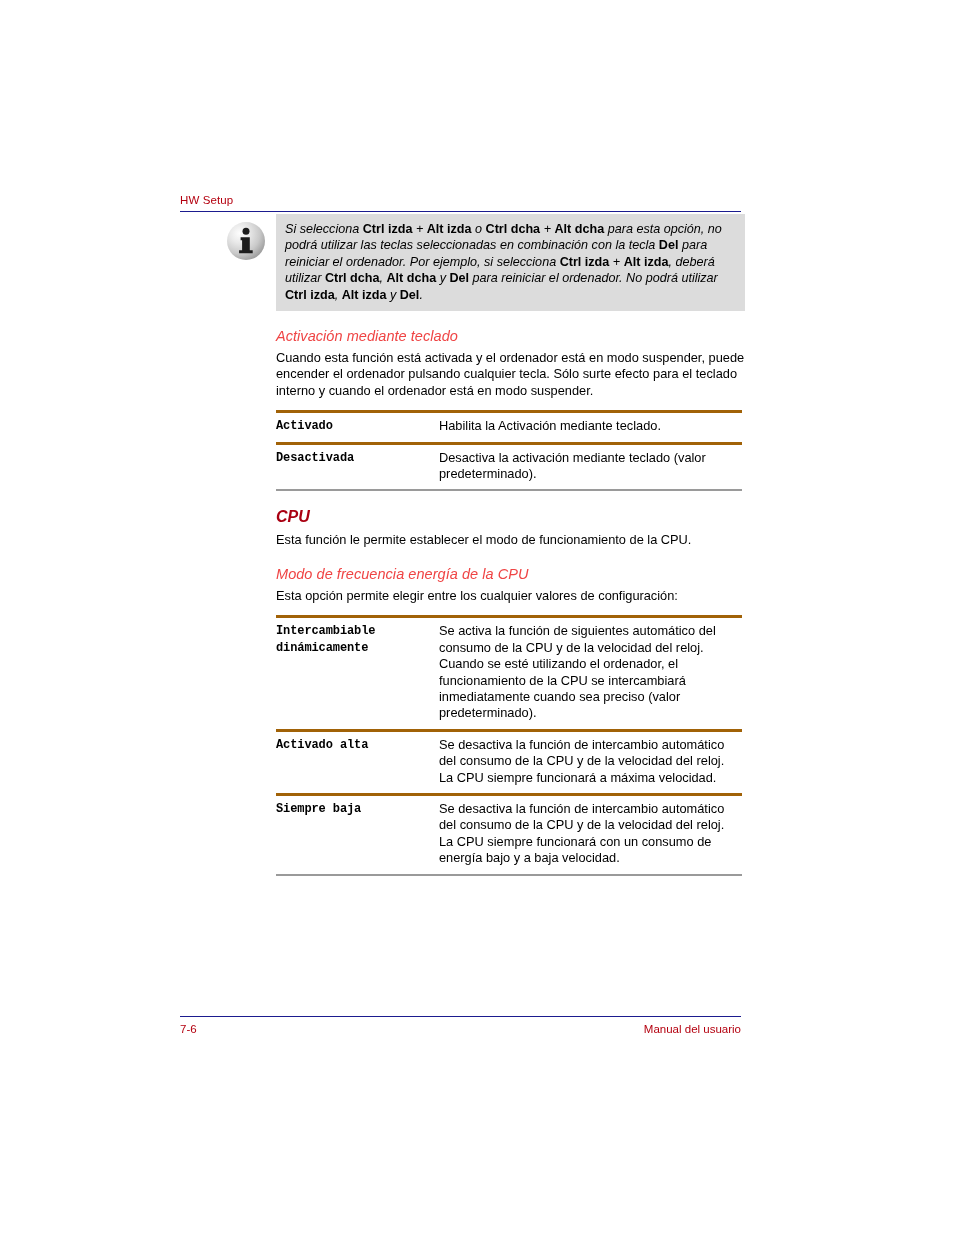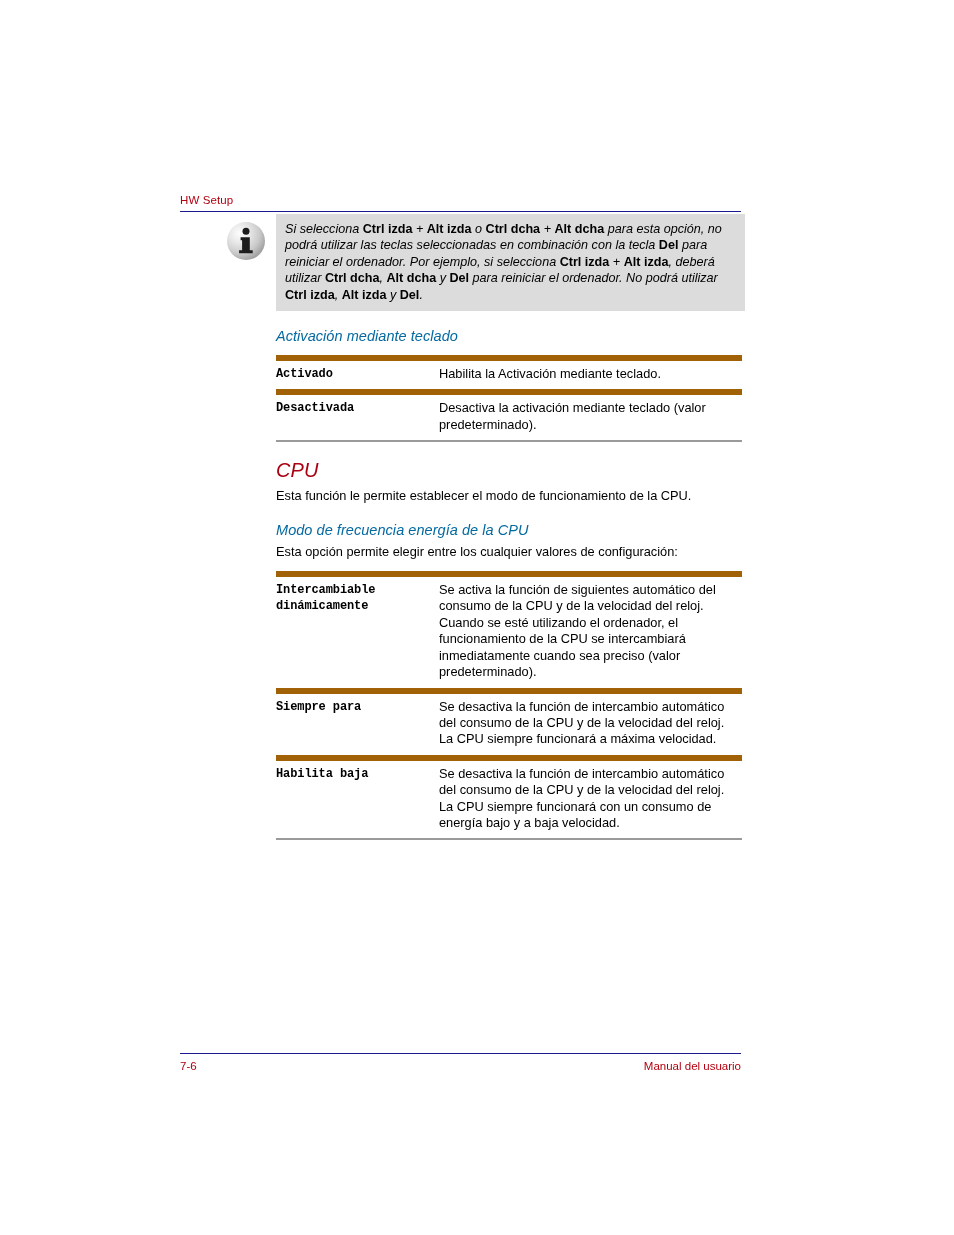--- a/index.html
+++ b/index.html
@@ -88,27 +88,27 @@
   .note-body b { font-style: normal; font-weight: bold; }
   .note-body .sup { font-size: 8.5px; vertical-align: super; font-style: italic; }
 
   
   h2.sec {
     margin: 17px 0 6px 0;
     padding: 0 0 0 96px;
     font-size: 14.5px;
     font-style: italic;
     font-weight: normal;
-    color: #0369a1;
+    color: #ef4444;
     letter-spacing: .05px;
   }
   h2.sec.strong {
-    font-weight: normal;
+    font-weight: bold;
     color: #a90012;
-    font-size: 20px;
+    font-size: 16px;
   }
 
   p.body {
     margin: 0 0 0 0;
     padding: 0 0 0 96px;
     font-size: 12.8px;
     line-height: 16.4px;
     color: #000;
   }
 
@@ -118,21 +118,21 @@
     padding-left: 96px;
   }
   .deftable table {
     border-collapse: collapse;
     width: 466px;
     table-layout: fixed;
   }
   .deftable td {
     vertical-align: top;
     padding: 5px 0 7px 0;
-    border-top: 6px solid #a16207;
+    border-top: 3px solid #a16207;
   }
   .deftable tr.last td {
     border-bottom: 2px solid #9a9a9a;
   }
   .deftable td.term {
     width: 157px;
     font-family: "Liberation Mono", "DejaVu Sans Mono", monospace;
     font-weight: bold;
     font-size: 12px;
     line-height: 16.3px;
@@ -141,21 +141,21 @@
   }
   .deftable td.desc {
     font-size: 12.8px;
     line-height: 16.4px;
   }
 
   
   .footer {
     position: absolute;
     left: 180px;
-    top: 1053px;
+    top: 1016px;
     width: 561px;
   }
   .footer-rule {
     height: 1px;
     background: #1b1b8f;
     width: 561px;
   }
   .footer-row {
     display: flex;
     justify-content: space-between;
@@ -180,20 +180,21 @@
       <div class="note-icon">
         <svg class="glyph" viewBox="0 0 38 38">
           <circle cx="19" cy="9.2" r="3.5" fill="#1c1c1c"></circle>
           <path d="M13.6 15.2 h9.2 v13.0 h2.9 v3.1 h-13.6 v-3.1 h3.0 v-9.9 h-1.5 z" fill="#1c1c1c"></path>
         </svg>
       </div>
       <div class="note-body" id="note1-body">Si selecciona <b>Ctrl izda</b> + <b>Alt izda</b> o <b>Ctrl dcha</b> + <b>Alt dcha</b> para esta opción, no podrá utilizar las teclas seleccionadas en combinación con la tecla <b>Del</b> para reiniciar el ordenador. Por ejemplo, si selecciona <b>Ctrl izda</b> + <b>Alt izda</b>, deberá utilizar <b>Ctrl dcha</b>, <b>Alt dcha</b> y <b>Del</b> para reiniciar el ordenador. No podrá utilizar <b>Ctrl izda</b>, <b>Alt izda</b> y <b>Del</b>.</div>
     </div>
 
     <h2 class="sec">Activación mediante teclado</h2>
+    <p class="body">Cuando esta función está activada y el ordenador está en modo suspender, puede encender el ordenador pulsando cualquier tecla. Sólo surte efecto para el teclado interno y cuando el ordenador está en modo suspender.</p>
 
     <div class="deftable">
       <table>
         <tbody>
           <tr>
             <td class="term">Activado</td>
             <td class="desc">Habilita la Activación mediante teclado.</td>
           </tr>
           <tr class="last">
             <td class="term">Desactivada</td>
@@ -211,25 +212,25 @@
     <p class="body">Esta opción permite elegir entre los cualquier valores de configuración:</p>
 
     <div class="deftable">
       <table>
         <tbody>
           <tr>
             <td class="term">Intercambiable dinámicamente</td>
             <td class="desc">Se activa la función de siguientes automático del consumo de la CPU y de la velocidad del reloj. Cuando se esté utilizando el ordenador, el funcionamiento de la CPU se intercambiará inmediatamente cuando sea preciso (valor predeterminado).</td>
           </tr>
           <tr>
-            <td class="term">Siempre para</td>
+            <td class="term">Activado alta</td>
             <td class="desc">Se desactiva la función de intercambio automático del consumo de la CPU y de la velocidad del reloj. La CPU siempre funcionará a máxima velocidad.</td>
           </tr>
           <tr class="last">
-            <td class="term">Habilita baja</td>
+            <td class="term">Siempre baja</td>
             <td class="desc">Se desactiva la función de intercambio automático del consumo de la CPU y de la velocidad del reloj. La CPU siempre funcionará con un consumo de energía bajo y a baja velocidad.</td>
           </tr>
         </tbody>
       </table>
     </div>
 
   </div>
 
   <div class="footer">
     <div class="footer-rule"></div>

